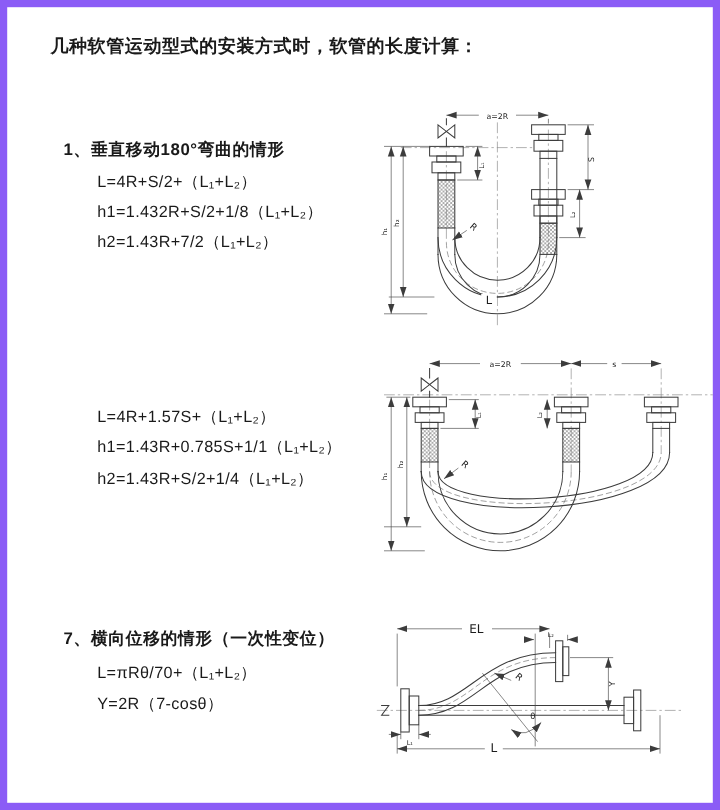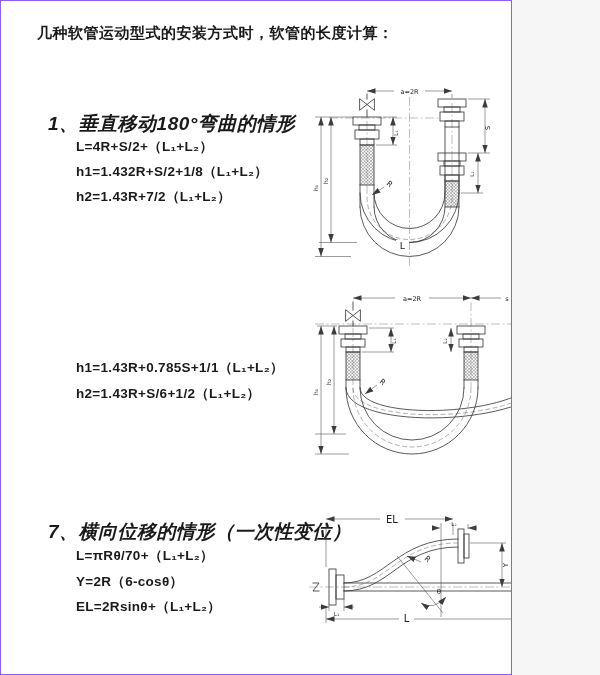--- a/index.html
+++ b/index.html
@@ -1,53 +1,53 @@
 <!DOCTYPE html>
 <html><head>
 <meta charset="utf-8">
 <style>
   html,body { margin:0; padding:0; background:#f6f6f6; }
   .page {
-    position:relative; width:512px; height:675px; background:#ffffff;
-    border:1px solid #8b5cf6; box-sizing:border-box; overflow:hidden;
+    position:relative; width:600px; height:675px; background:#ffffff;
+    border:6px solid #8b5cf6; box-sizing:border-box; overflow:hidden;
     font-family:"Liberation Sans","DejaVu Sans",sans-serif; color:#1a1a1a;
   }
   .title {
     position:absolute; left:36px; top:23px; font-size:15px; font-weight:700;
     letter-spacing:0.5px;
   }
-  .sec-heading { position:absolute; font-size:19px; font-weight:700; letter-spacing:0.5px;font-style:italic; }
-  .formula { position:absolute; font-size:13.5px; font-weight:700; letter-spacing:0.3px; }
+  .sec-heading { position:absolute; font-size:14px; font-weight:700; letter-spacing:0.5px; }
+  .formula { position:absolute; font-size:13.5px; font-weight:400; letter-spacing:0.3px; }
   .diag { position:absolute; }
   svg text { font-family:"DejaVu Sans","Liberation Sans",sans-serif; fill:#1c1c1c; stroke:none; }
   g.cad  { stroke:#3c3c3c; stroke-width:0.85; fill:none; stroke-linecap:square; }
   g.thin { stroke:#4a4a4a; stroke-width:0.55; fill:none; }
   g.cl   { stroke:#8a8a8a; stroke-width:0.55; fill:none; stroke-dasharray:9 2.5 2 2.5; }
   .wbg  { fill:#ffffff; stroke:none; }
   .hdsh { stroke-dasharray:5 2.5; stroke-width:0.55; stroke:#6f6f6f; }
 </style>
 </head>
 <body>
 
 <div class="page">
 
   <div class="title">几种软管运动型式的安装方式时，软管的长度计算：</div>
 
   <div class="sec-heading" style="left:47px; top:110px">1、垂直移动180°弯曲的情形</div>
   <div class="formula" style="left:75px; top:137px">L=4R+S/2+（L₁+L₂）</div>
   <div class="formula" style="left:75px; top:162px">h1=1.432R+S/2+1/8（L₁+L₂）</div>
   <div class="formula" style="left:75px; top:187px">h2=1.43R+7/2（L₁+L₂）</div>
 
+  <div class="formula" style="left:75px; top:333px">L=4R+1.57S+（L₁+L₂）</div>
   <div class="formula" style="left:75px; top:358px">h1=1.43R+0.785S+1/1（L₁+L₂）</div>
-  <div class="formula" style="left:75px; top:384px">h2=1.43R+S/6+1/2（L₁+L₂）</div>
+  <div class="formula" style="left:75px; top:384px">h2=1.43R+S/2+1/4（L₁+L₂）</div>
 
   <div class="sec-heading" style="left:47px; top:518px">7、横向位移的情形（一次性变位）</div>
   <div class="formula" style="left:75px; top:546px">L=πRθ/70+（L₁+L₂）</div>
-  <div class="formula" style="left:75px; top:572px">Y=2R（6-cosθ）</div>
-  <div class="formula" style="left:75px; top:597px">EL=2Rsinθ+（L₁+L₂）</div>
+  <div class="formula" style="left:75px; top:572px">Y=2R（7-cosθ）</div>
 
   <svg class="diag" style="left:298px; top:72px" width="300" height="200" viewBox="0 0 300 200">
     <defs>
       <marker id="arA" markerWidth="10" markerHeight="8" refX="8.5" refY="4" orient="auto-start-reverse" markerUnits="userSpaceOnUse">
         <path d="M0,1.2 L8.5,4 L0,6.8 Z" fill="#3c3c3c"></path>
       </marker>
       <pattern id="hxA" width="3.2" height="3.2" patternUnits="userSpaceOnUse">
         <path d="M0,3.2 L3.2,0 M0,0 L3.2,3.2" stroke="#6a6a6a" stroke-width="0.45" fill="none"></path>
       </pattern>
     </defs>

